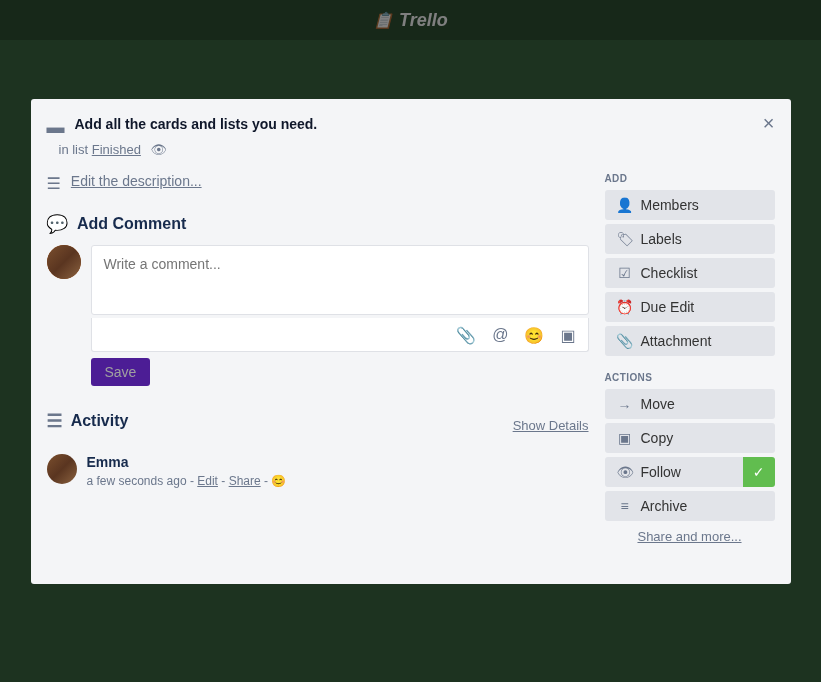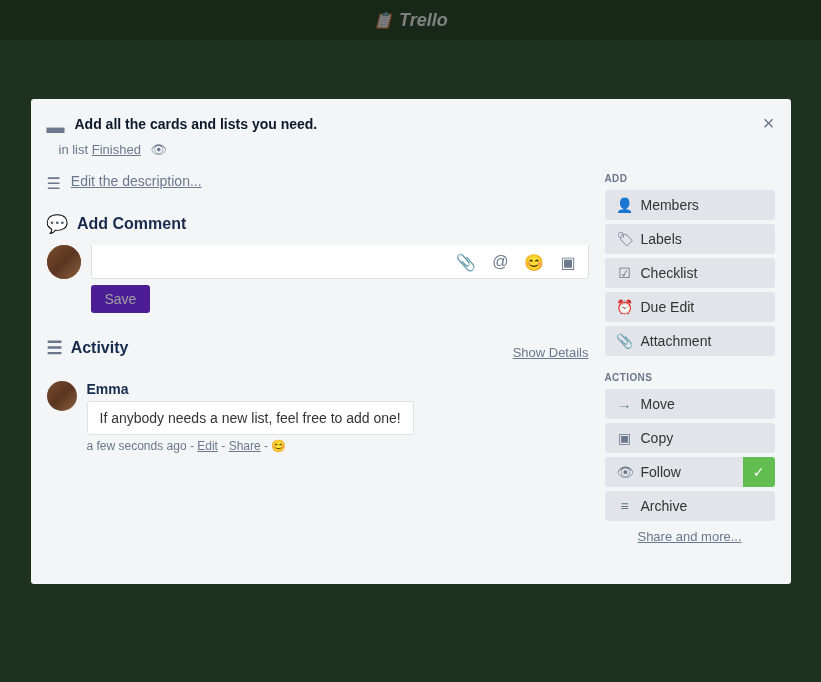--- a/index.html
+++ b/index.html
@@ -378,20 +378,21 @@
         <div class="add-comment-section">
           <div class="section-title">
             <span class="section-title-icon">💬</span>
             <span>Add Comment</span>
           </div>
           <div class="comment-row">
             <div class="avatar">
               <div class="avatar-img"></div>
             </div>
             <div class="comment-input-area">
+              <textarea class="comment-textarea" placeholder="Write a comment..." style=""></textarea>
               <div class="comment-toolbar">
                 <button class="toolbar-icon-btn">📎</button>
                 <button class="toolbar-icon-btn">@</button>
                 <button class="toolbar-icon-btn">😊</button>
                 <button class="toolbar-icon-btn">▣</button>
               </div>
               <button class="save-btn">Save</button>
             </div>
           </div>
         </div>
@@ -402,23 +403,20 @@
               <span class="section-title-icon">☰</span>
               <span>Activity</span>
             </div>
             <a class="show-details-link">Show Details</a>
           </div>
 
           <div class="activity-item">
             <div class="avatar-small"></div>
             <div class="activity-content">
               <div class="activity-user">Emma</div>
-              <div class="activity-comment-bubble">
-                <span>If anybody needs a new list, feel free to add one!</span>
-              </div>
               <div class="activity-meta">
                 <span>a few seconds ago</span>
                 <span> - </span>
                 <a>Edit</a>
                 <span> - </span>
                 <a>Share</a>
                 <span> - 😊</span>
               </div>
             </div>
           </div>

